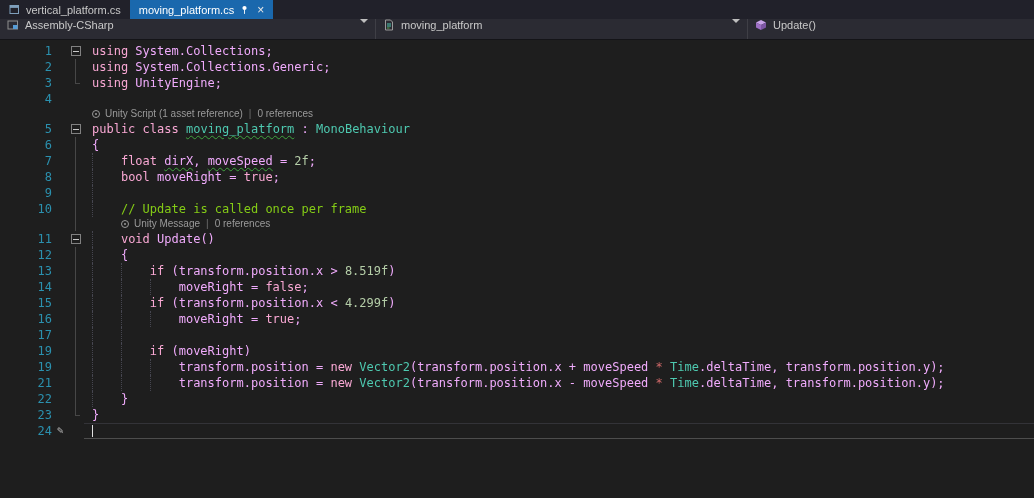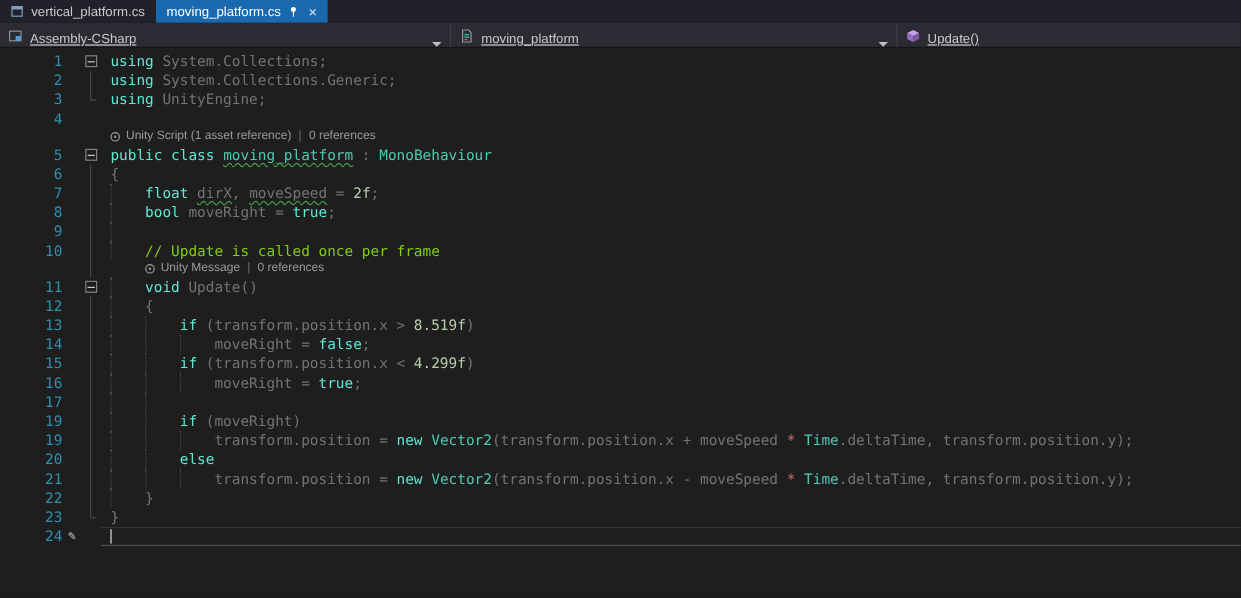--- a/index.html
+++ b/index.html
@@ -10,22 +10,22 @@
   
   .tabbar { height:19px; background:#21212a; display:flex; align-items:stretch; flex:none;justify-content:center; }
   .tab { display:flex; align-items:center; gap:6px; padding:0 9px; font-size:11px; color:#c8c8c8; cursor:default; }
   .tab.active { background:#1a68ad; color:#ffffff; }
   .tab .ticon { display:flex; align-items:center; }
   .tab .x { font-size:12px; line-height:12px; color:#e8e8e8; margin-left:2px; }
   .tab-fill { flex:1; }
 
   
   .nav { height:21px; background:#2b2b33; border-bottom:1px solid #141418; display:flex; flex:none; }
-  .combo { display:flex; align-items:flex-end; gap:6px; padding:0 7px; font-size:11px; color:#c9c9c9;
-           border-right:1px solid #3f3f46;text-decoration:underline; }
+  .combo { display:flex; align-items:flex-start; gap:6px; padding:0 7px; font-size:11px; color:#c9c9c9;
+           border-right:1px solid #3f3f46; }
   .combo.c1 { width:376px; }
   .combo.c2 { width:372px; }
   .combo.c3 { flex:1; border-right:none; }
   .chev { margin-left:auto; width:0; height:0; border-left:4px solid transparent;
           border-right:4px solid transparent; border-top:4px solid #bfbfbf; }
 
   
   .editor { flex:1; padding-top:3px; font-family:"DejaVu Sans Mono","Liberation Mono",monospace;
             font-size:12px; color:#dcdcdc; position:relative; }
   .row { display:flex; height:16px; line-height:16px; white-space:pre; }
@@ -37,22 +37,22 @@
           border:1px solid #818181; background:#1e1e1e; }
   .fbox::after { content:""; position:absolute; left:1px; right:1px; top:4px; height:1px; background:#c8c8c8; }
   .vline { position:absolute; left:7px; top:0; bottom:0; width:1px; background:#474747; }
   .vline.half { bottom:8px; }
   .hstub { position:absolute; left:7px; top:8px; width:5px; height:1px; background:#474747; }
   .code { flex:1; position:relative; padding-left:8px; }
   .row.cur .code { box-shadow: inset 0 -1px 0 #4d4d4d, inset 0 1px 0 #333338; }
   .caret { display:inline-block; width:1px; height:12px; background:#e0e0e0; vertical-align:-2px; margin-right:-1px; }
   .guide { position:absolute; top:0; bottom:0; width:0; border-left:1px dotted #464650; }
 
-  .tok-k { color:#5eead4; }
-  .tok-p { color:#737373; }
+  .tok-k { color:#f9a8d4; }
+  .tok-p { color:#f0abfc; }
   .tok-t { color:#4ec9b0; }
   .tok-num { color:#b5cea8;margin-top:11px; }
   .tok-c { color:#84cc16; }
   .tok-o { color:#d16969; }
   .sq { text-decoration-line:underline; text-decoration-style:wavy; text-decoration-color:#3fa33f;
         text-decoration-thickness:1px; text-underline-offset:2px; }
 
   
   .lens { display:flex; align-items:center; height:14px; line-height:14px;
           font-family:"Liberation Sans",sans-serif; font-size:10px; color:#9a9a9a; }
@@ -159,21 +159,20 @@
         </div>
         <div class="row"><span class="lnum">11</span><span class="glyph"></span><span class="fold"><span class="fbox"></span></span><span class="code"><span class="guide" style="left: calc(0ch + 8px);"></span><span class="tok-p">    </span><span class="tok-k">void</span><span class="tok-p"> Update()</span></span></div>
         <div class="row"><span class="lnum">12</span><span class="glyph"></span><span class="fold"><span class="vline"></span></span><span class="code"><span class="guide" style="left: calc(0ch + 8px);"></span><span class="tok-p">    {</span></span></div>
         <div class="row"><span class="lnum">13</span><span class="glyph"></span><span class="fold"><span class="vline"></span></span><span class="code"><span class="guide" style="left: calc(0ch + 8px);"></span><span class="guide" style="left: calc(4ch + 8px);"></span><span class="tok-p">        </span><span class="tok-k">if</span><span class="tok-p"> (transform.position.x &gt; </span><span class="tok-num">8.519f</span><span class="tok-p">)</span></span></div>
         <div class="row"><span class="lnum">14</span><span class="glyph"></span><span class="fold"><span class="vline"></span></span><span class="code"><span class="guide" style="left: calc(0ch + 8px);"></span><span class="guide" style="left: calc(4ch + 8px);"></span><span class="guide" style="left: calc(8ch + 8px);"></span><span class="tok-p">            moveRight = </span><span class="tok-k">false</span><span class="tok-p">;</span></span></div>
         <div class="row"><span class="lnum">15</span><span class="glyph"></span><span class="fold"><span class="vline"></span></span><span class="code"><span class="guide" style="left: calc(0ch + 8px);"></span><span class="guide" style="left: calc(4ch + 8px);"></span><span class="tok-p">        </span><span class="tok-k">if</span><span class="tok-p"> (transform.position.x &lt; </span><span class="tok-num">4.299f</span><span class="tok-p">)</span></span></div>
         <div class="row"><span class="lnum">16</span><span class="glyph"></span><span class="fold"><span class="vline"></span></span><span class="code"><span class="guide" style="left: calc(0ch + 8px);"></span><span class="guide" style="left: calc(4ch + 8px);"></span><span class="guide" style="left: calc(8ch + 8px);"></span><span class="tok-p">            moveRight = </span><span class="tok-k">true</span><span class="tok-p">;</span></span></div>
         <div class="row"><span class="lnum">17</span><span class="glyph"></span><span class="fold"><span class="vline"></span></span><span class="code"><span class="guide" style="left: calc(0ch + 8px);"></span><span class="guide" style="left: calc(4ch + 8px);"></span></span></div>
         <div class="row"><span class="lnum">19</span><span class="glyph"></span><span class="fold"><span class="vline"></span></span><span class="code"><span class="guide" style="left: calc(0ch + 8px);"></span><span class="guide" style="left: calc(4ch + 8px);"></span><span class="tok-p">        </span><span class="tok-k">if</span><span class="tok-p"> (moveRight)</span></span></div>
         <div class="row"><span class="lnum">19</span><span class="glyph"></span><span class="fold"><span class="vline"></span></span><span class="code"><span class="guide" style="left: calc(0ch + 8px);"></span><span class="guide" style="left: calc(4ch + 8px);"></span><span class="guide" style="left: calc(8ch + 8px);"></span><span class="tok-p">            transform.position = </span><span class="tok-k">new</span><span class="tok-p"> </span><span class="tok-t">Vector2</span><span class="tok-p">(transform.position.x + moveSpeed </span><span class="tok-o">*</span><span class="tok-p"> </span><span class="tok-t">Time</span><span class="tok-p">.deltaTime, transform.position.y);</span></span></div>
-        <div class="row"><span class="lnum">20</span><span class="glyph"></span><span class="fold"><span class="vline"></span></span><span class="code"><span class="guide" style="left: calc(0ch + 8px);"></span><span class="guide" style="left: calc(4ch + 8px);"></span><span class="tok-p">        </span><span class="tok-k">else</span></span></div>
         <div class="row"><span class="lnum">21</span><span class="glyph"></span><span class="fold"><span class="vline"></span></span><span class="code"><span class="guide" style="left: calc(0ch + 8px);"></span><span class="guide" style="left: calc(4ch + 8px);"></span><span class="guide" style="left: calc(8ch + 8px);"></span><span class="tok-p">            transform.position = </span><span class="tok-k">new</span><span class="tok-p"> </span><span class="tok-t">Vector2</span><span class="tok-p">(transform.position.x - moveSpeed </span><span class="tok-o">*</span><span class="tok-p"> </span><span class="tok-t">Time</span><span class="tok-p">.deltaTime, transform.position.y);</span></span></div>
         <div class="row"><span class="lnum">22</span><span class="glyph"></span><span class="fold"><span class="vline"></span></span><span class="code"><span class="guide" style="left: calc(0ch + 8px);"></span><span class="tok-p">    }</span></span></div>
         <div class="row"><span class="lnum">23</span><span class="glyph"></span><span class="fold"><span class="vline half"></span><span class="hstub"></span></span><span class="code"><span class="tok-p">}</span></span></div>
         <div class="row cur"><span class="lnum">24</span><span class="glyph pen">✎</span><span class="fold"></span><span class="code"><span class="caret"></span></span></div>
       </div>
   </div>
 
 </div>
 
 </body></html>

